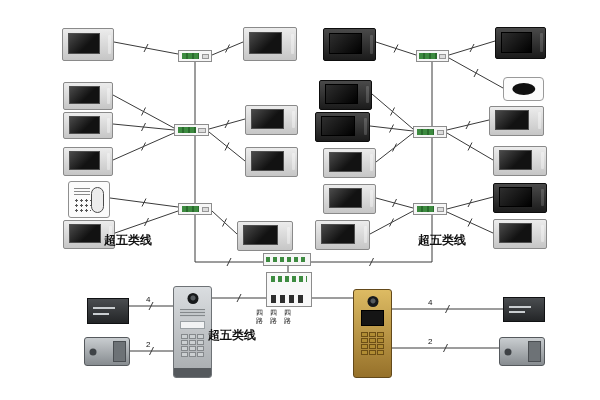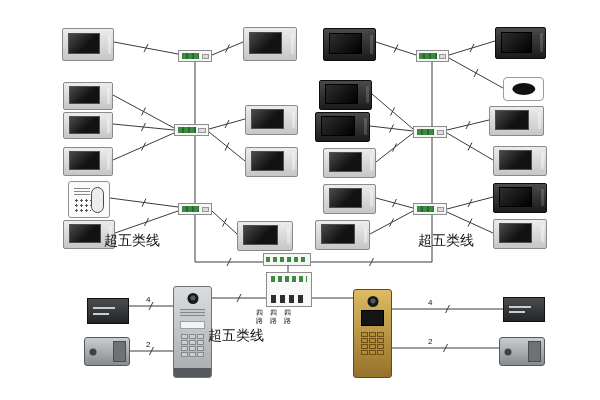--- a/index.html
+++ b/index.html
@@ -45,21 +45,21 @@
   .scrn{position:absolute;top:20px;left:18%;width:64%;height:16px;background:#151515;border:1px solid #000;}
   .ds.gold .keys{top:42px;}
   .ds.gold .key{background:#b08c33;border-color:#6d4f15;}
   
   .psu{background:linear-gradient(180deg,#4a4d50,#232527);border:1px solid #101113;}
   .ln{position:absolute;left:12%;height:2px;background:#c9cdd0;}
   .lock{background:linear-gradient(180deg,#c9cdd0,#878c90);border:1px solid #55595d;border-radius:3px;}
   .block{position:absolute;right:6%;top:12%;width:30%;height:76%;background:#6d7276;border:1px solid #4a4e52;}
   .knob{position:absolute;left:18%;top:50%;transform:translate(-50%,-50%);width:7px;height:7px;border-radius:50%;background:#3e4246;}
   
-  .lbl-cable{position:absolute;z-index:3;font-weight:normal;font-size:14px;line-height:9px;color:#111;}
+  .lbl-cable{position:absolute;z-index:3;font-weight:bold;font-size:12px;line-height:9px;color:#111;}
   .lbl-num{position:absolute;z-index:3;font-size:8px;line-height:9px;color:#111;}
   .lbl-vert{position:absolute;z-index:3;font-size:7px;line-height:8px;width:8px;word-break:break-all;color:#111;}
 </style>
 </head>
 <body>
 
 <div id="canvas">
   <svg id="wires" width="600" height="400">
       <line x1="195" y1="56" x2="195" y2="262" stroke="#3a3a3a" stroke-width="1"></line>
       <line x1="432" y1="56" x2="432" y2="262" stroke="#3a3a3a" stroke-width="1"></line>

